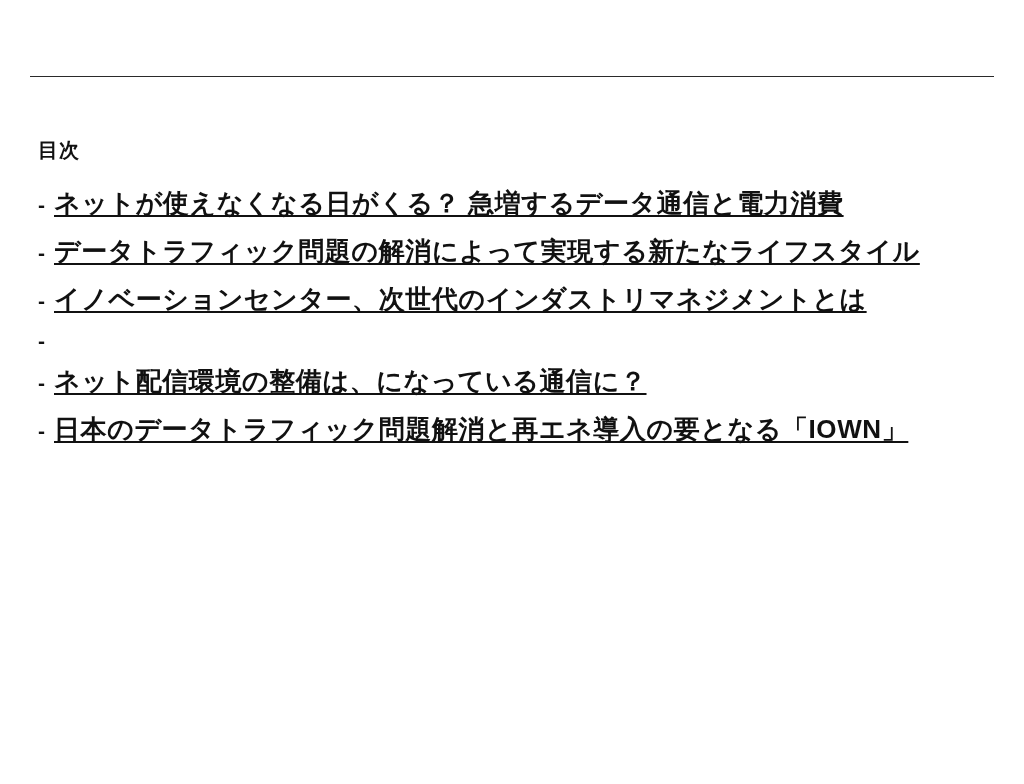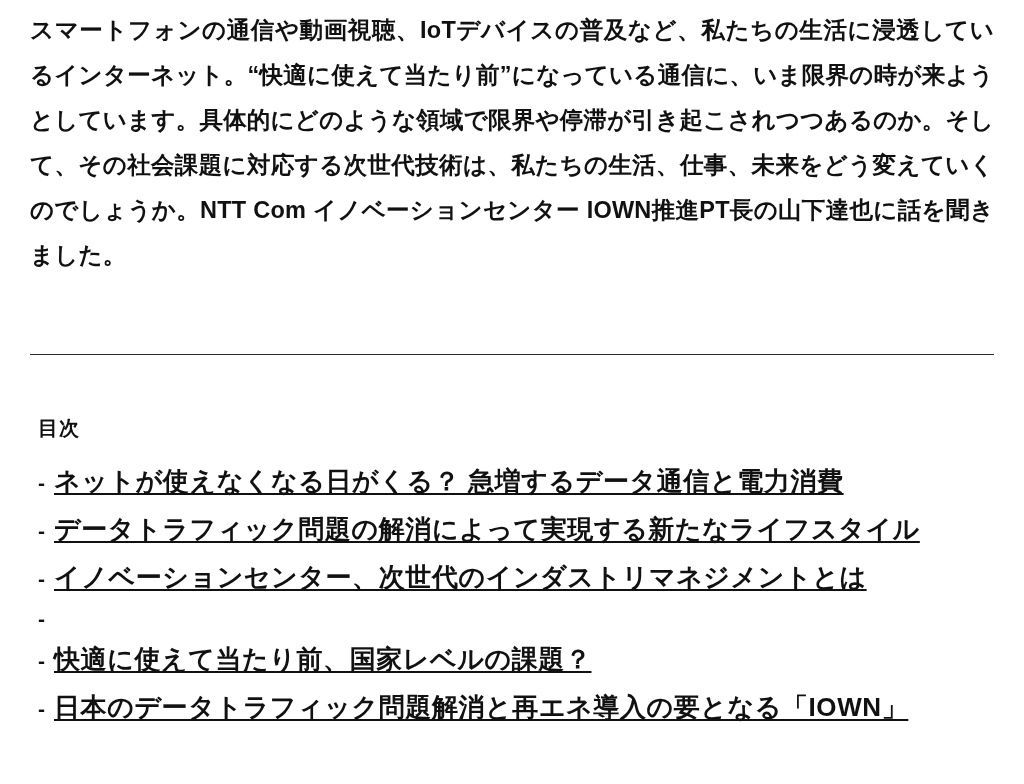--- a/index.html
+++ b/index.html
@@ -74,21 +74,20 @@
     letter-spacing: 0.6px;
     cursor: pointer;
     line-height: 1.35;
   }
 </style>
 </head>
 <body>
 
 <div class="page">
 
-  <p class="lead">スマートフォンの通信や動画視聴、IoTデバイスの普及など、私たちの生活に浸透しているインターネット。“快適に使えて当たり前”になっている通信に、いま限界の時が来ようとしています。具体的にどのような領域で限界や停滞が引き起こされつつあるのか。そして、その社会課題に対応する次世代技術は、私たちの生活、仕事、未来をどう変えていくのでしょうか。NTT Com イノベーションセンター IOWN推進PT長の山下達也に話を聞きました。</p>
 
   <hr class="divider">
 
   <h2 class="toc-heading">目次</h2>
 
   <ul class="toc-list">
     <li>
       <span class="dash">-</span>
       <a class="toc-link">ネットが使えなくなる日がくる？ 急増するデータ通信と電力消費</a>
     </li>
@@ -98,21 +97,21 @@
     </li>
     <li>
       <span class="dash">-</span>
       <a class="toc-link">イノベーションセンター、次世代のインダストリマネジメントとは</a>
     </li>
     <li>
       <span class="dash">-</span>
     </li>
     <li>
       <span class="dash">-</span>
-      <a class="toc-link">快適に使えて当たり前、国家レベルの課題？</a>
+      <a class="toc-link">ネット配信環境の整備は、になっている通信に？</a>
     </li>
     <li>
       <span class="dash">-</span>
       <a class="toc-link">日本のデータトラフィック問題解消と再エネ導入の要となる「IOWN」</a>
     </li>
   </ul>
 
 </div>
 
 </body></html>

